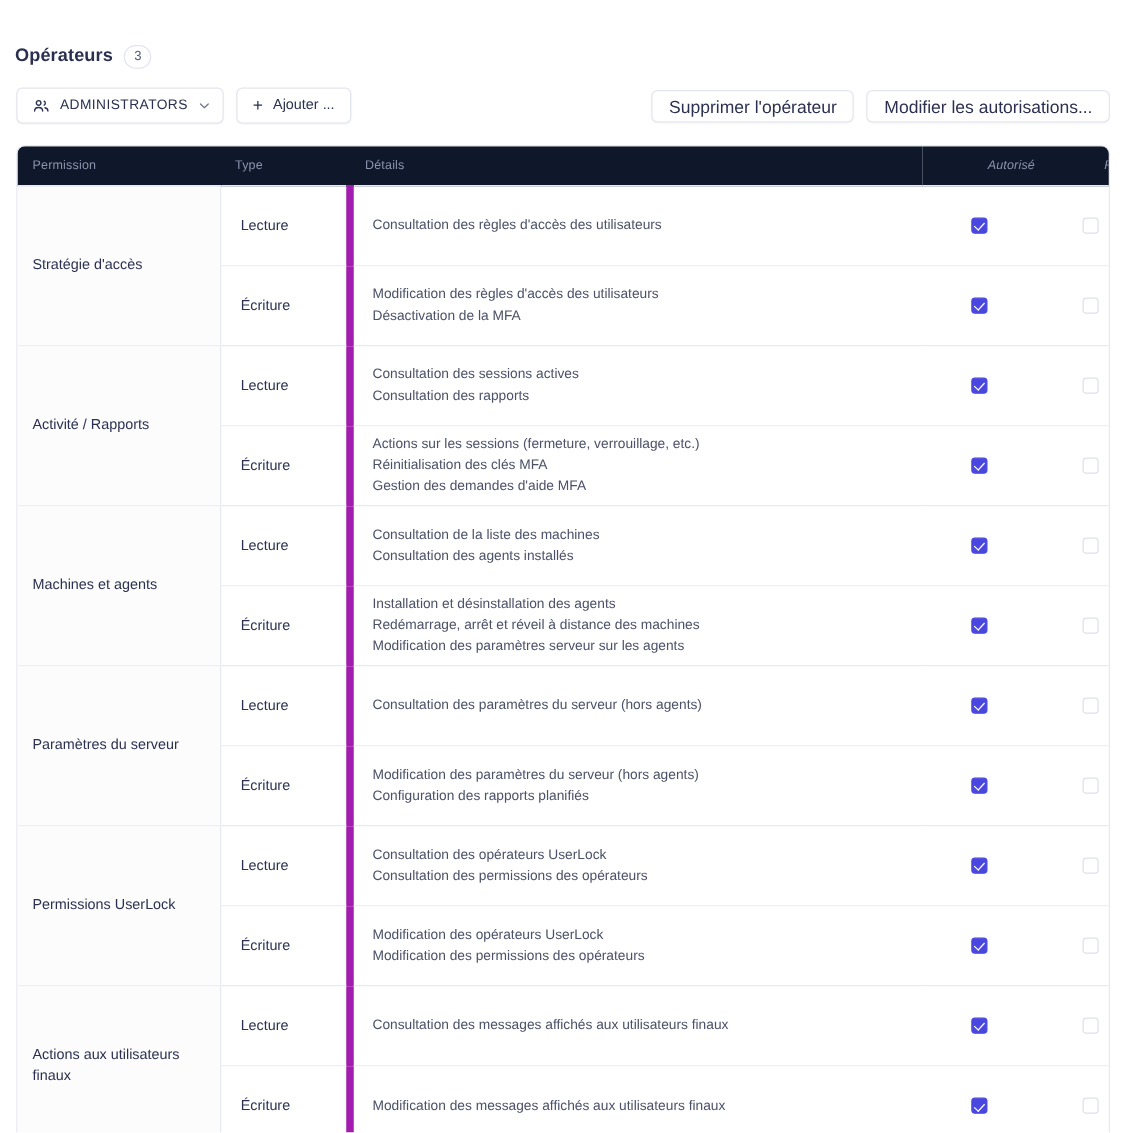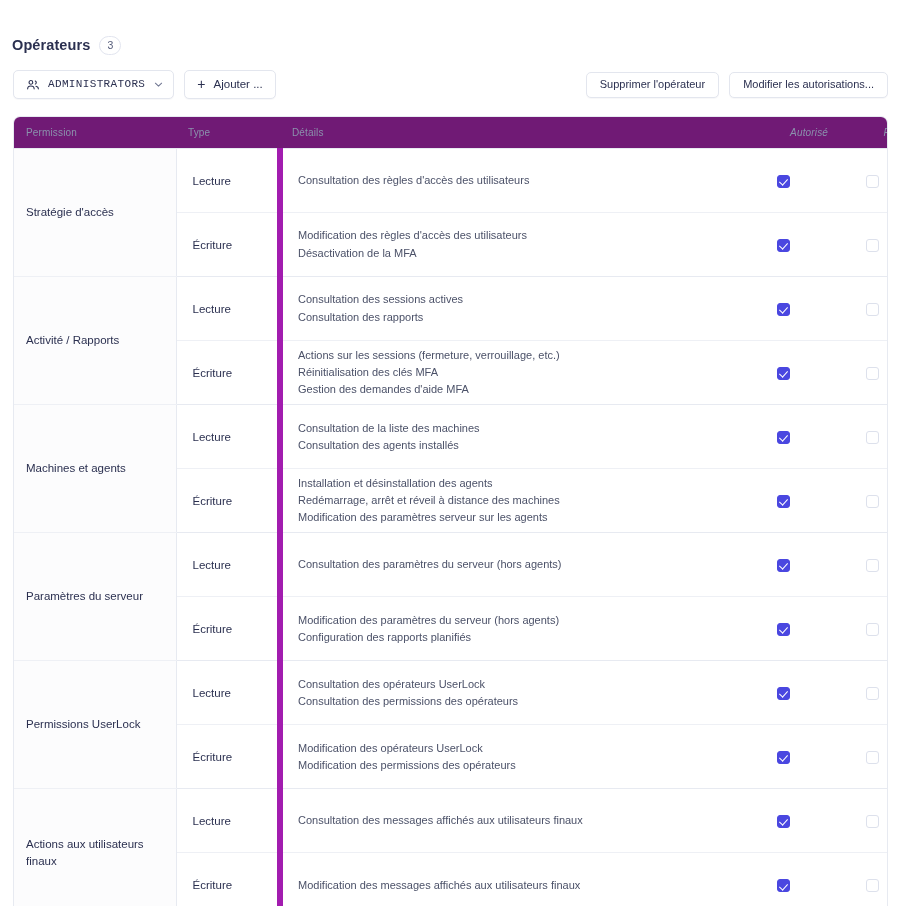--- a/index.html
+++ b/index.html
@@ -70,57 +70,57 @@
     border: 1px solid #e3e6ee;
     border-radius: 5px;
     font-size: 11.5px;
     color: #2b3050;
     cursor: pointer;
     white-space: nowrap;
     box-shadow: 0 1px 1px rgba(24,32,67,0.03);
   }
   .btn .label { line-height: 1; }
 
-  .btn-dropdown { min-width: 155px; padding-right: 9px; font-family: Liberation Mono, monospace; }
+  .btn-dropdown { min-width: 155px; padding-right: 9px; }
   .btn-dropdown .label {
     font-size: 11px;
     letter-spacing: 0.35px;
     color: #2b3050;
     flex: 1;
   }
 
   .icon { display: inline-flex; align-items: center; justify-content: center; }
   .icon svg { display: block; }
 
   .btn-add .plus {
     font-size: 14px;
     line-height: 1;
     color: #2b3050;
     margin-top: -1px;
   }
 
-  .btn-plain { height: 26px; padding: 0 13px; font-size: 11px; }
+  .btn-plain { height: 26px; padding: 0 13px; font-size: 14px; }
 
   
   .table-wrap {
     margin: 14px 16px 0 13px;
     border: 1px solid #e7eaf1;
     border-radius: 7px;
     overflow: hidden;
     background: #ffffff;
   }
 
   table.perm {
     width: 100%;
     border-collapse: collapse;
     table-layout: fixed;
   }
 
   table.perm thead th {
-    background: #701a75;
+    background: #0f172a;
     color: #8b92ad;
     font-size: 10px;
     font-weight: 400;
     text-align: left;
     padding: 10px 0 10px 12px;
     height: 30px;
     border-bottom: 1px solid #e7eaf1;
     letter-spacing: 0.15px;
   }
   table.perm thead th.c-center { text-align: right; padding-left: 0; font-style: italic; }

